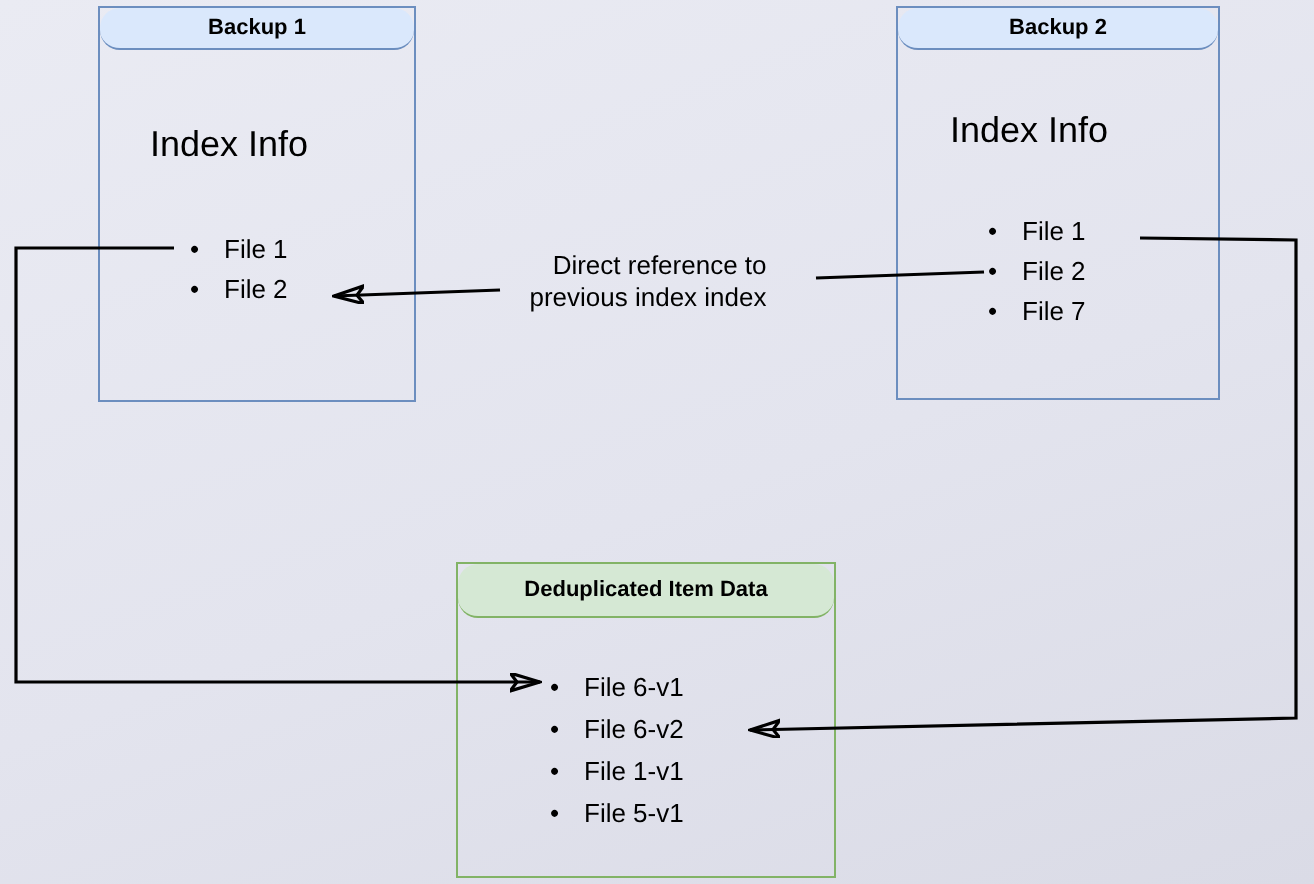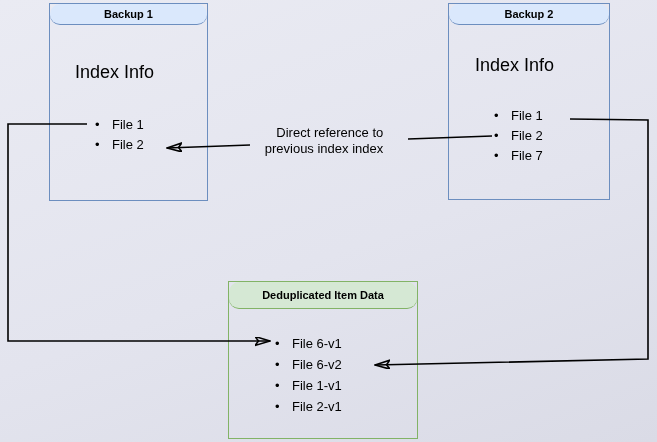--- a/index.html
+++ b/index.html
@@ -144,21 +144,21 @@
       <div class="li-row">
         <span class="dot">•</span>
         <span>File 6-v2</span>
       </div>
       <div class="li-row">
         <span class="dot">•</span>
         <span>File 1-v1</span>
       </div>
       <div class="li-row">
         <span class="dot">•</span>
-        <span>File 2-v1</span>
+        <span>File 5-v1</span>
       </div>
     </div>
 
   <div class="annotation">
     <div>Direct reference to</div>
     <div>previous index index</div>
   </div>
 
   <svg class="arrows" xmlns="http://www.w3.org/2000/svg">
     <defs>

